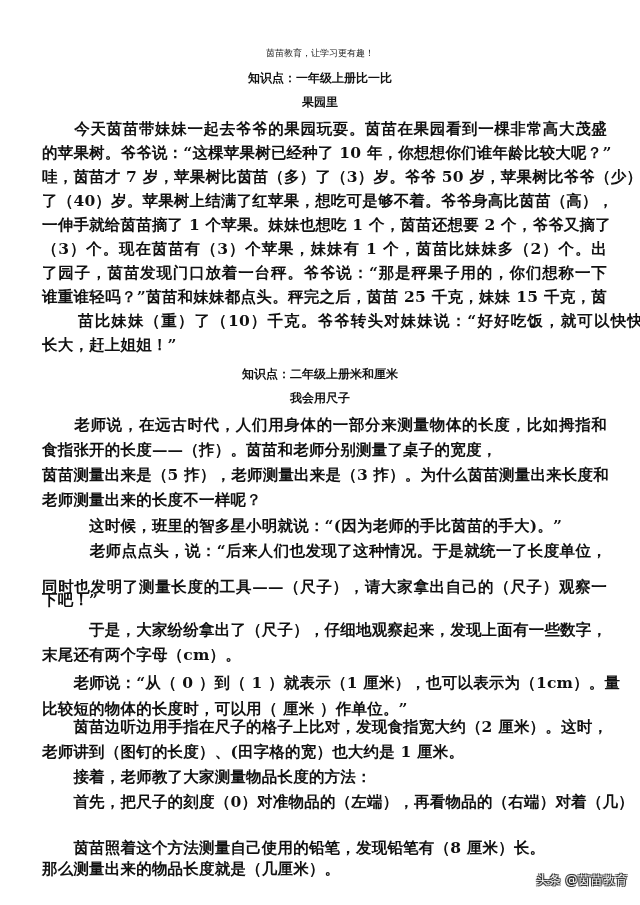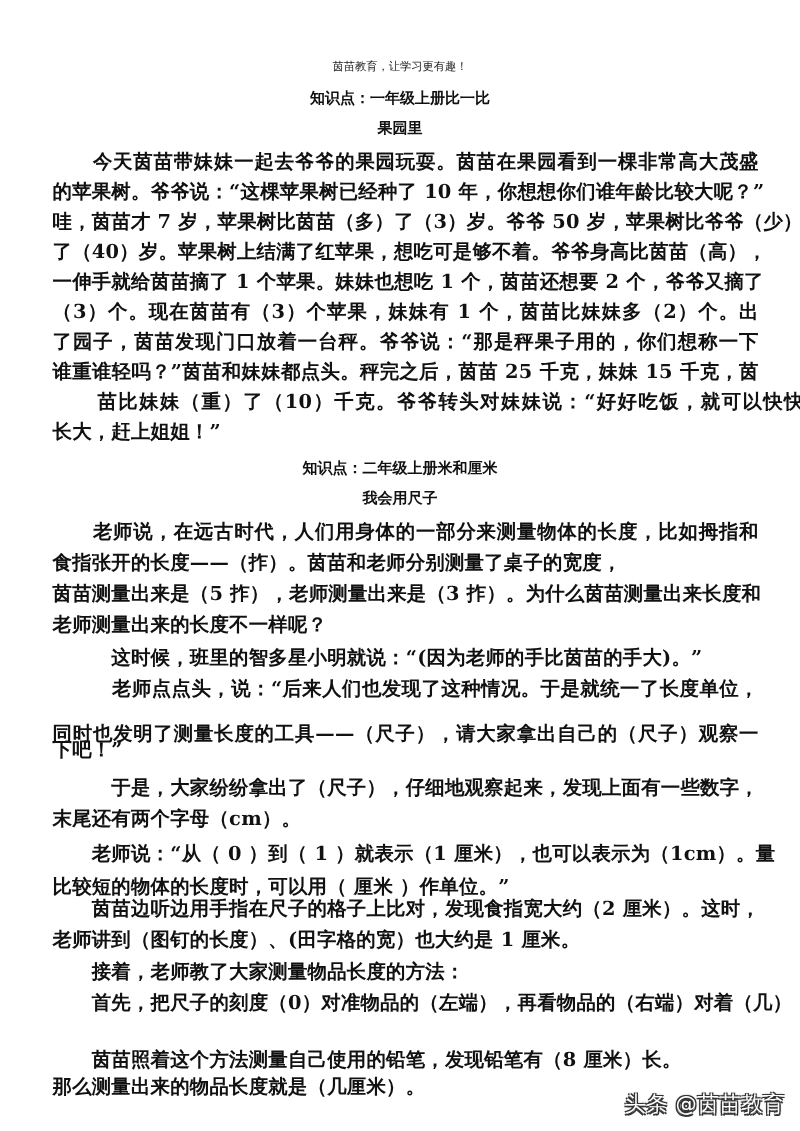--- a/index.html
+++ b/index.html
@@ -6,21 +6,21 @@
   body { width:640px; height:905px; position:relative; overflow:hidden;
          font-family:"DejaVu Serif","Liberation Serif",serif; color:#111; }
   .page { position:absolute; left:0; top:0; width:640px; height:674px; }
   .header-note { position:absolute; left:0; width:640px; top:47px; text-align:center;
                  font-size:9px; color:#222; }
   .title { position:absolute; left:0; width:640px; text-align:center; font-size:12px; font-weight:bold; }
   .line { position:absolute; left:42px; width:565px; font-size:15.5px; font-weight:bold;
           white-space:nowrap; letter-spacing:0.2px; text-align:justify; text-align-last:justify; }
   .line.last { text-align-last:left; }
   .watermark { position:absolute; right:12px; top:872px; font-family:"DejaVu Sans","Liberation Sans",sans-serif;
-               font-size:17px; color:#fff; letter-spacing:0.5px;
+               font-size:12px; color:#fff; letter-spacing:0.5px;
                text-shadow: -1px -1px 0 #333, 1px -1px 0 #333, -1px 1px 0 #333, 1px 1px 0 #333, 0 0 2px #000; }
 </style>
 </head>
 <body>
 
 <div class="page">
   <div class="header-note">茵苗教育，让学习更有趣！</div>
 
   <div class="title" style="top:70px;">知识点：一年级上册比一比</div>
   <div class="title" style="top:94px;">果园里</div>

